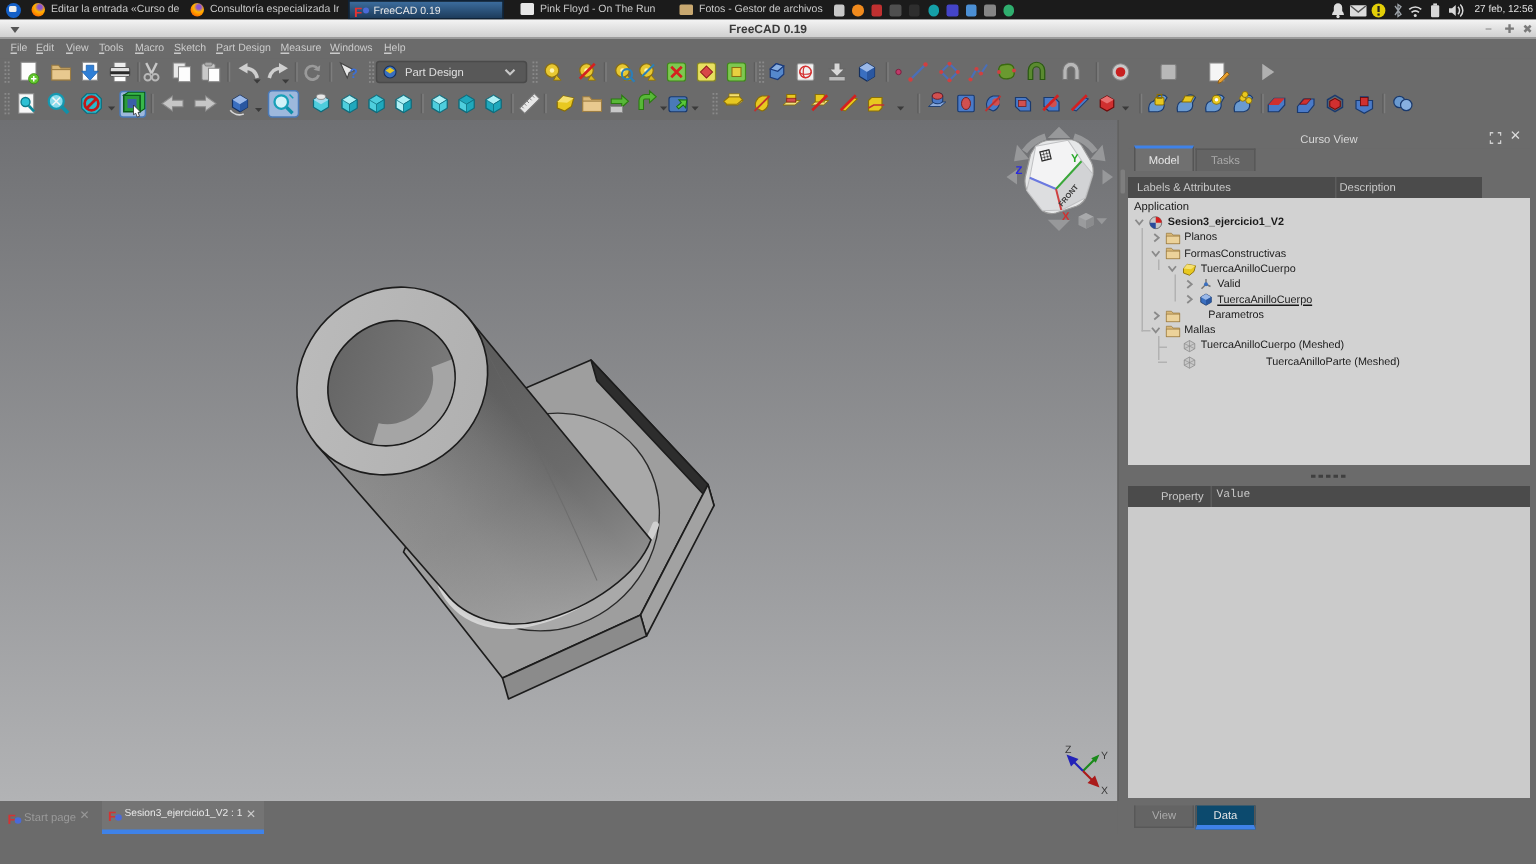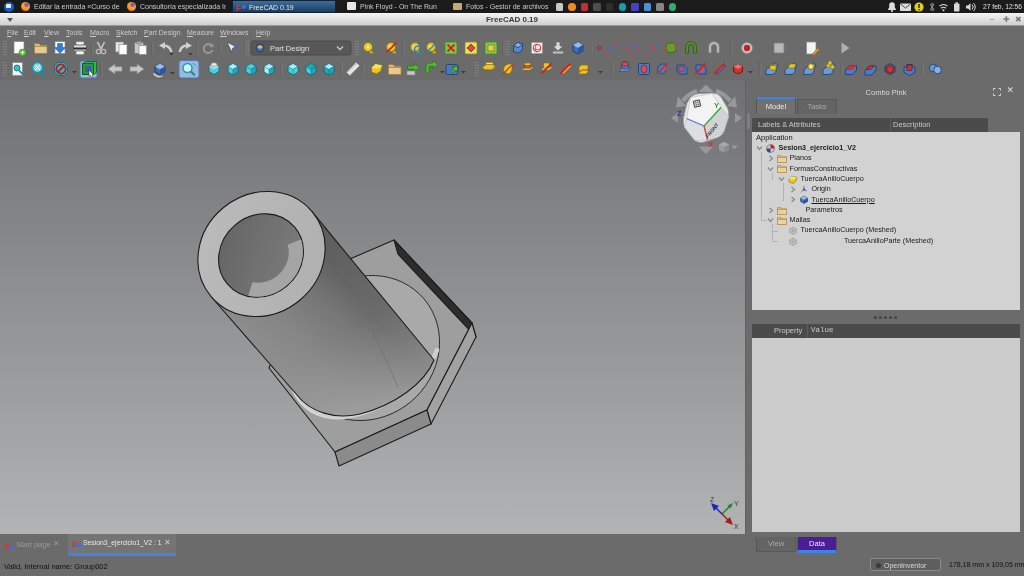--- a/index.html
+++ b/index.html
@@ -477,21 +477,21 @@
         <polygon points="733,445 725,442 730,437" fill="#aa1a1a"></polygon>
         <text x="734" y="426" font-family="Liberation Sans" font-size="7" fill="#3a3a3a">Y</text>
         <text x="710" y="422" font-family="Liberation Sans" font-size="7" fill="#3a3a3a">Z</text>
         <text x="734" y="449" font-family="Liberation Sans" font-size="7" fill="#3a3a3a">X</text>
       </svg>
     </div>
     <div style="position:absolute;left:745px;top:80px;width:279px;height:454px;background:#6b6b6b;"></div>
     <div style="position:absolute;left:745px;top:80px;width:1px;height:454px;background:#616161;"></div>
     <div style="position:absolute;left:746.5px;top:113px;width:3px;height:16px;background:#7e7e7e;border-radius:1px;"></div>
     <div style="position:absolute;left:752px;top:84px;width:268px;height:15px;background:#6b6b6b;">
-      <div style="position:absolute;left:0;top:0;width:268px;text-align:center;font:7.5px 'Liberation Sans',sans-serif;color:#d8d8d8;line-height:17px;">Combo Pink</div>
+      <div style="position:absolute;left:0;top:0;width:268px;text-align:center;font:7.5px 'Liberation Sans',sans-serif;color:#d8d8d8;line-height:17px;">Curso View</div>
       <svg style="position:absolute;right:19px;top:3.5px;" width="8" height="8" viewBox="0 0 8 8">
         <path d="M0.5 2.5 V0.5 H2.5 M5.5 0.5 H7.5 V2.5 M7.5 5.5 V7.5 H5.5 M2.5 7.5 H0.5 V5.5" fill="none" stroke="#d0d0d0" stroke-width="1"></path>
       </svg>
       <div style="position:absolute;right:6px;top:1px;font:9px 'Liberation Sans',sans-serif;color:#ddd;">✕</div>
     </div>
     <div style="position:absolute;left:756px;top:97px;width:40px;height:17px;background:#707070;border:1px solid #555;border-top:2px solid #3f82e8;border-bottom:none;text-align:center;font:7.5px 'Liberation Sans',sans-serif;color:#e8e8e8;line-height:15px;">Model</div>
     <div style="position:absolute;left:797px;top:99px;width:40px;height:15px;background:#646464;border:1px solid #585858;border-bottom:none;text-align:center;font:7.5px 'Liberation Sans',sans-serif;color:#aaa;line-height:14px;">Tasks</div>
     <div style="position:absolute;left:752px;top:118px;width:236px;height:13.5px;background:#4b4b4b;font:7.5px 'Liberation Sans',sans-serif;color:#c8c8c8;line-height:13.5px;">
       <span style="position:absolute;left:6px;">Labels &amp; Attributes</span>
       <span style="position:absolute;left:141px;">Description</span>
@@ -532,21 +532,21 @@
       <path d="M1 4 l2.5 -2.8 l5.5 1 l-3 2.3 z" fill="#f5e070"></path>
     </svg>
     <div style="position:absolute;left:800.5px;top:173.9px;font:7.2px 'Liberation Sans',sans-serif;color:#1a1a1a;line-height:10px;white-space:nowrap;">TuercaAnilloCuerpo</div>
     <svg style="position:absolute;left:790px;top:186.0px;" width="6" height="7" viewBox="0 0 6 7">
       <path d="M1.5 1 L4.5 3.5 L1.5 6" fill="none" stroke="#8a8a8a" stroke-width="1.2"></path>
     </svg>
     <svg style="position:absolute;left:799px;top:185.0px;" width="10" height="9" viewBox="0 0 10 9">
       <path d="M2 7.5 L5 4.5 M5 4.5 L8 6 M5 4.5 L5 1" stroke="#777" stroke-width="1"></path>
       <circle cx="5" cy="4.5" r="1.3" fill="#3a6fc0"></circle>
     </svg>
-    <div style="position:absolute;left:811.5px;top:184.2px;font:7.2px 'Liberation Sans',sans-serif;color:#1a1a1a;line-height:10px;white-space:nowrap;">Origin</div>
+    <div style="position:absolute;left:811.5px;top:184.2px;font:7.2px 'Liberation Sans',sans-serif;color:#1a1a1a;line-height:10px;white-space:nowrap;">Valid</div>
     <svg style="position:absolute;left:790px;top:196.3px;" width="6" height="7" viewBox="0 0 6 7">
       <path d="M1.5 1 L4.5 3.5 L1.5 6" fill="none" stroke="#8a8a8a" stroke-width="1.2"></path>
     </svg>
     <svg style="position:absolute;left:799px;top:195.3px;" width="10" height="9" viewBox="0 0 10 9">
       <path d="M1.5 3 L5 1 L8.5 3 V6.5 L5 8.5 L1.5 6.5 Z" fill="#3a6fc0" stroke="#15305e" stroke-width="0.5"></path>
       <path d="M1.5 3 L5 1 L8.5 3 L5 5 Z" fill="#9ab8e8"></path>
       <path d="M5 5 V8.5 L8.5 6.5 V3 Z" fill="#2a57a0"></path>
     </svg>
     <div style="position:absolute;left:811.5px;top:194.5px;font:7.2px 'Liberation Sans',sans-serif;color:#1a1a1a;line-height:10px;white-space:nowrap;text-decoration:underline;">TuercaAnilloCuerpo</div>
     <svg style="position:absolute;left:768px;top:206.6px;" width="6" height="7" viewBox="0 0 6 7">
@@ -589,38 +589,30 @@
       <rect x="15" y="0.5" width="3" height="2" fill="#3f3f3f"></rect>
       <rect x="20" y="0.5" width="3" height="2" fill="#3f3f3f"></rect>
     </svg>
     <div style="position:absolute;left:752px;top:324px;width:268px;height:13.5px;background:#4b4b4b;font:7.5px 'Liberation Sans',sans-serif;color:#c8c8c8;line-height:13.5px;">
       <span style="position:absolute;left:22px;">Property</span>
       <span style="position:absolute;left:59px;font-family:Liberation Mono, monospace;">Value</span>
       <div style="position:absolute;left:55px;top:0;width:1px;height:13.5px;background:#5c5c5c;"></div>
     </div>
     <div style="position:absolute;left:752px;top:337.5px;width:268px;height:194px;background:#cbcbcb;"></div>
     <div style="position:absolute;left:756px;top:537px;width:40px;height:15px;background:#646464;border:1px solid #585858;border-top:none;text-align:center;font:7.5px 'Liberation Sans',sans-serif;color:#aaa;line-height:14px;">View</div>
-    <div style="position:absolute;left:797px;top:537px;width:40px;height:16px;background:#4c1d95;border:1px solid #555;border-bottom:3px solid #3f82e8;border-top:none;text-align:center;font:7.5px 'Liberation Sans',sans-serif;color:#e8e8e8;line-height:13px;">Data</div>
+    <div style="position:absolute;left:797px;top:537px;width:40px;height:16px;background:#0c4a6e;border:1px solid #555;border-bottom:3px solid #3f82e8;border-top:none;text-align:center;font:7.5px 'Liberation Sans',sans-serif;color:#e8e8e8;line-height:13px;">Data</div>
     <div style="position:absolute;left:0;top:534px;width:745px;height:22px;background:#6b6b6b;"></div>
     <div style="position:absolute;left:2px;top:536px;width:64px;height:20px;">
       <svg style="position:absolute;left:3px;top:5px;" width="10" height="10" viewBox="0 0 10 10">
         <text x="0" y="8.5" font-family="Liberation Sans" font-size="9" font-weight="bold" fill="#d43333">F</text>
         <circle cx="7" cy="6" r="2.2" fill="#4a6ad8"></circle>
       </svg>
       <div style="position:absolute;left:14px;top:4px;font:7.5px 'Liberation Sans',sans-serif;color:#9a9a9a;">Start page</div>
       <div style="position:absolute;left:51px;top:3px;font:8px 'Liberation Sans',sans-serif;color:#999;">✕</div>
     </div>
     <div style="position:absolute;left:68px;top:534px;width:108px;height:22px;background:#747474;border-bottom:3px solid #3f82e8;box-sizing:border-box;">
       <svg style="position:absolute;left:4px;top:5px;" width="10" height="10" viewBox="0 0 10 10">
         <text x="0" y="8.5" font-family="Liberation Sans" font-size="9" font-weight="bold" fill="#d43333">F</text>
         <circle cx="7" cy="6" r="2.2" fill="#4a6ad8"></circle>
       </svg>
       <div style="position:absolute;left:15px;top:5px;font:6.8px 'Liberation Sans',sans-serif;color:#e8e8e8;white-space:nowrap;">Sesion3_ejercicio1_V2 : 1</div>
       <div style="position:absolute;left:96px;top:4px;font:8px 'Liberation Sans',sans-serif;color:#ccc;">✕</div>
     </div>
-    <div style="position:absolute;left:0;top:556px;width:1024px;height:20px;background:#6b6b6b;">
-      <div style="position:absolute;left:4px;top:6px;font:7.5px 'Liberation Sans',sans-serif;color:#111;">Valid, Internal name: Group002</div>
-      <div style="position:absolute;left:870px;top:2px;width:71px;height:13px;background:#5e5e5e;border:1px solid #8a8a8a;border-radius:2px;">
-        <div style="position:absolute;left:5px;top:3.5px;width:5px;height:5px;border-radius:50%;background:#3a3a3a;"></div>
-        <div style="position:absolute;left:13px;top:1px;font:7px 'Liberation Sans',sans-serif;color:#d8d8d8;line-height:11px;">OpenInventor</div>
-      </div>
-      <div style="position:absolute;left:949px;top:5px;font:7px 'Liberation Sans',sans-serif;color:#111;white-space:nowrap;">178,18 mm x 109,05 mm</div>
-    </div>
   </div>
 </body></html>

